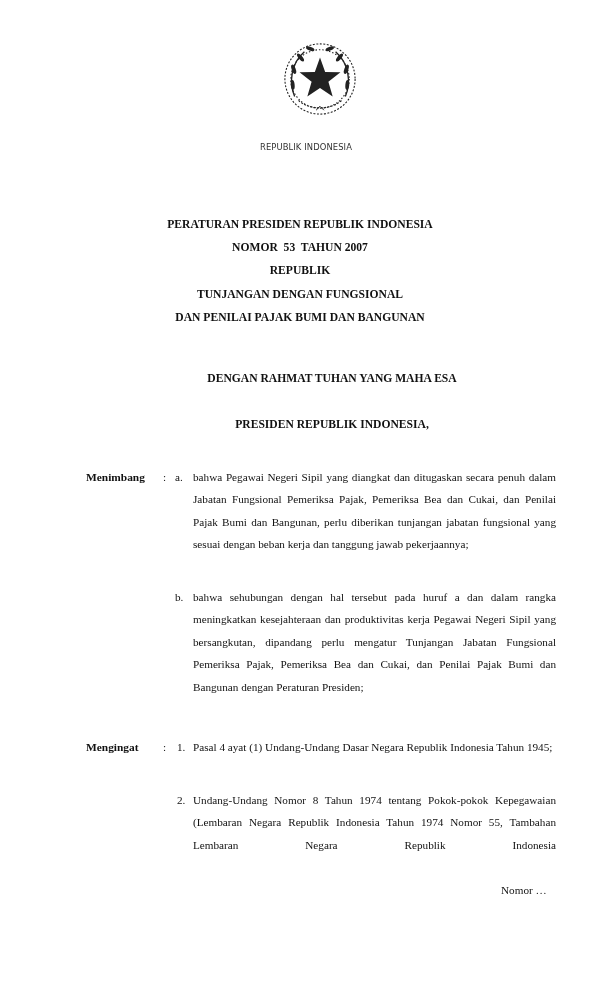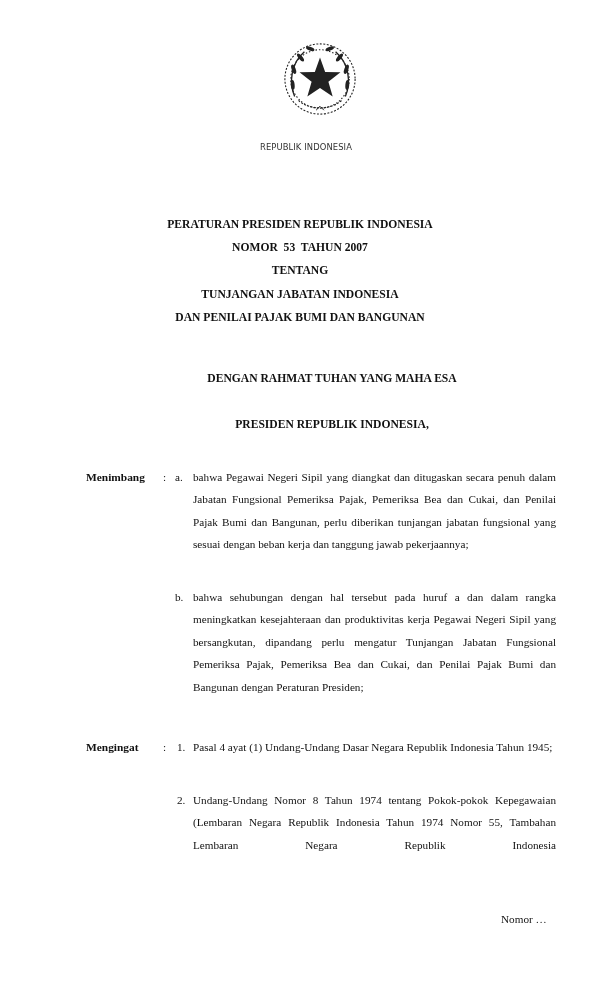--- a/index.html
+++ b/index.html
@@ -19,21 +19,21 @@
     .center-bold { position: absolute; left: 0; width: 612px; text-align: center;
       font-family: "Liberation Serif", serif; font-weight: bold; font-size: 11.6px; padding-left: 26px; }
     .rahmat { top: 372px; }
     .presiden-ri { top: 418px; }
     .section-label { position: absolute; left: 86px; font-family: "Liberation Serif", serif; font-weight: bold; font-size: 11.4px; }
     .colon { position: absolute; left: 163px; font-family: "Liberation Serif", serif; font-size: 11.2px; }
     .marker { position: absolute; font-family: "Liberation Serif", serif; font-size: 11.2px; }
     .item-text { position: absolute; left: 193px; width: 363px; text-align: justify; text-align-last: left;
       font-family: "Liberation Serif", serif; font-size: 11.2px; line-height: 22.4px; }
 
-    .footer-next { position: absolute; left: 501px; top: 913px; font-family: "Liberation Serif", serif; font-size: 11.2px; }
+    .footer-next { position: absolute; left: 501px; top: 884px; font-family: "Liberation Serif", serif; font-size: 11.2px; }
   </style>
 </head>
 <body>
 
 <div class="page">
 
   <svg class="emblem" viewBox="0 0 80 80">
     <g fill="none" stroke="#222" stroke-width="1.1">
       <circle cx="40" cy="40" r="36" stroke-dasharray="2 1.6"></circle>
       <circle cx="40" cy="40" r="30" stroke-dasharray="1.5 2"></circle>
@@ -53,22 +53,22 @@
       <ellipse cx="50" cy="9" rx="2" ry="4.5" transform="rotate(70 50 9)"></ellipse>
       <polygon points="40,18 45.3,32.7 61,33.2 48.6,42.8 53,58 40,49.2 27,58 31.4,42.8 19,33.2 34.7,32.7"></polygon>
     </g>
   </svg>
 
   <div class="presiden-label pl2">REPUBLIK INDONESIA</div>
 
   <div class="title-block">
     <span class="title-line">PERATURAN PRESIDEN REPUBLIK INDONESIA</span>
     <span class="title-line">NOMOR  53  TAHUN 2007</span>
-    <span class="title-line">TENTANG</span>
-    <span class="title-line">TUNJANGAN JABATAN INDONESIA</span>
+    <span class="title-line">REPUBLIK</span>
+    <span class="title-line">TUNJANGAN DENGAN FUNGSIONAL</span>
     <span class="title-line">DAN PENILAI PAJAK BUMI DAN BANGUNAN</span>
   </div>
 
   <div class="center-bold rahmat">DENGAN RAHMAT TUHAN YANG MAHA ESA</div>
   <div class="center-bold presiden-ri">PRESIDEN REPUBLIK INDONESIA,</div>
 
   <div class="section-label" style="top:471px;">Menimbang</div>
   <div class="colon" style="top:471px;">:</div>
   <div class="marker" style="left:175px; top:471px;">a.</div>
   <div class="item-text" style="top:466px;">bahwa Pegawai Negeri Sipil yang diangkat dan ditugaskan secara penuh dalam Jabatan Fungsional Pemeriksa Pajak, Pemeriksa Bea dan Cukai, dan Penilai Pajak Bumi dan Bangunan, perlu diberikan tunjangan jabatan fungsional yang sesuai dengan beban kerja dan tanggung jawab pekerjaannya;</div>

